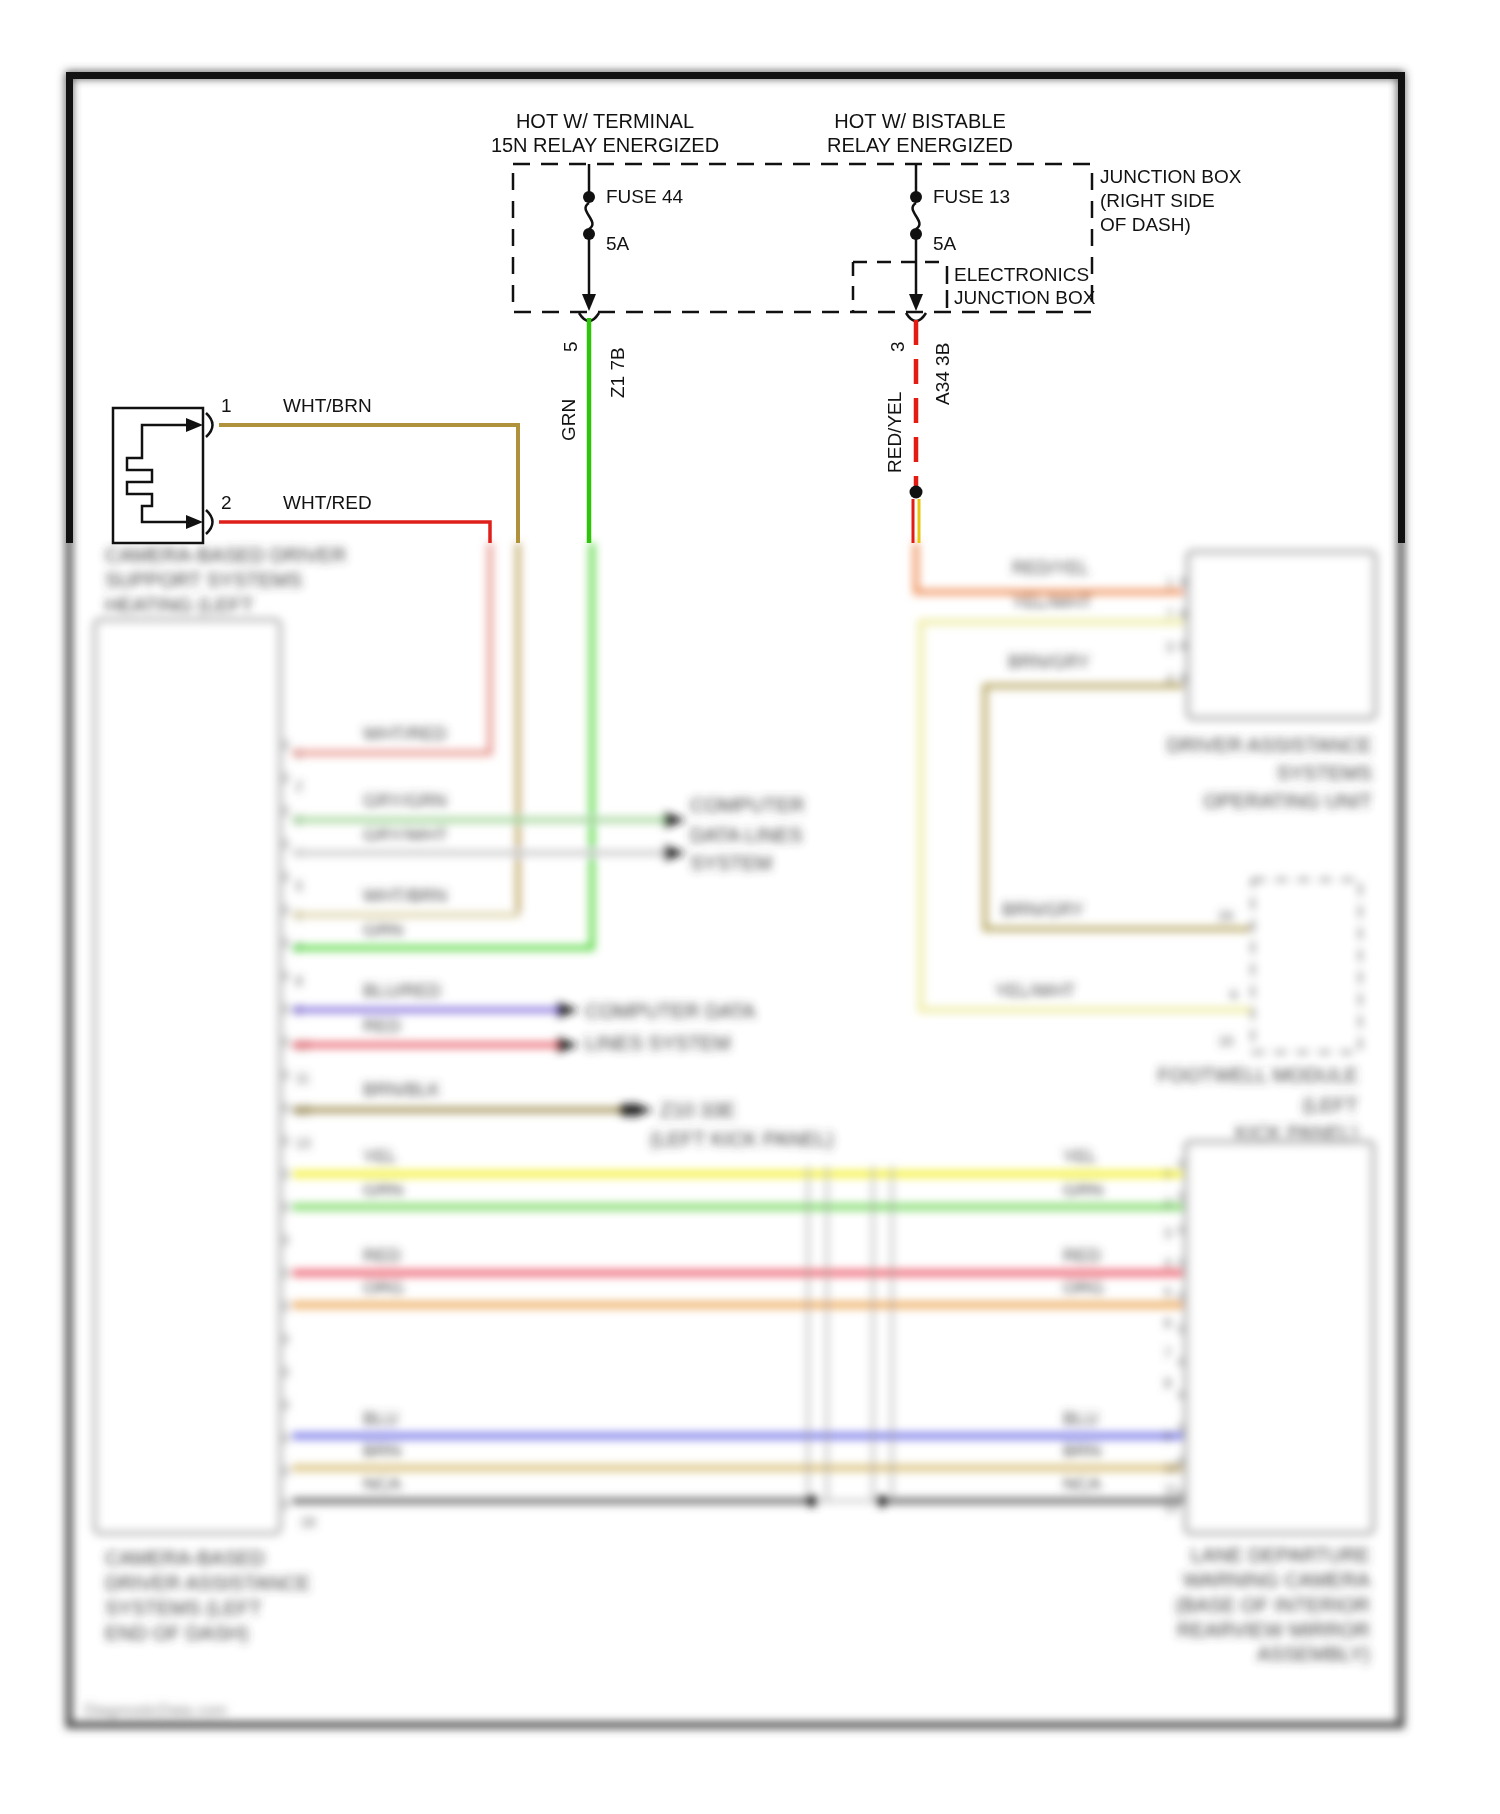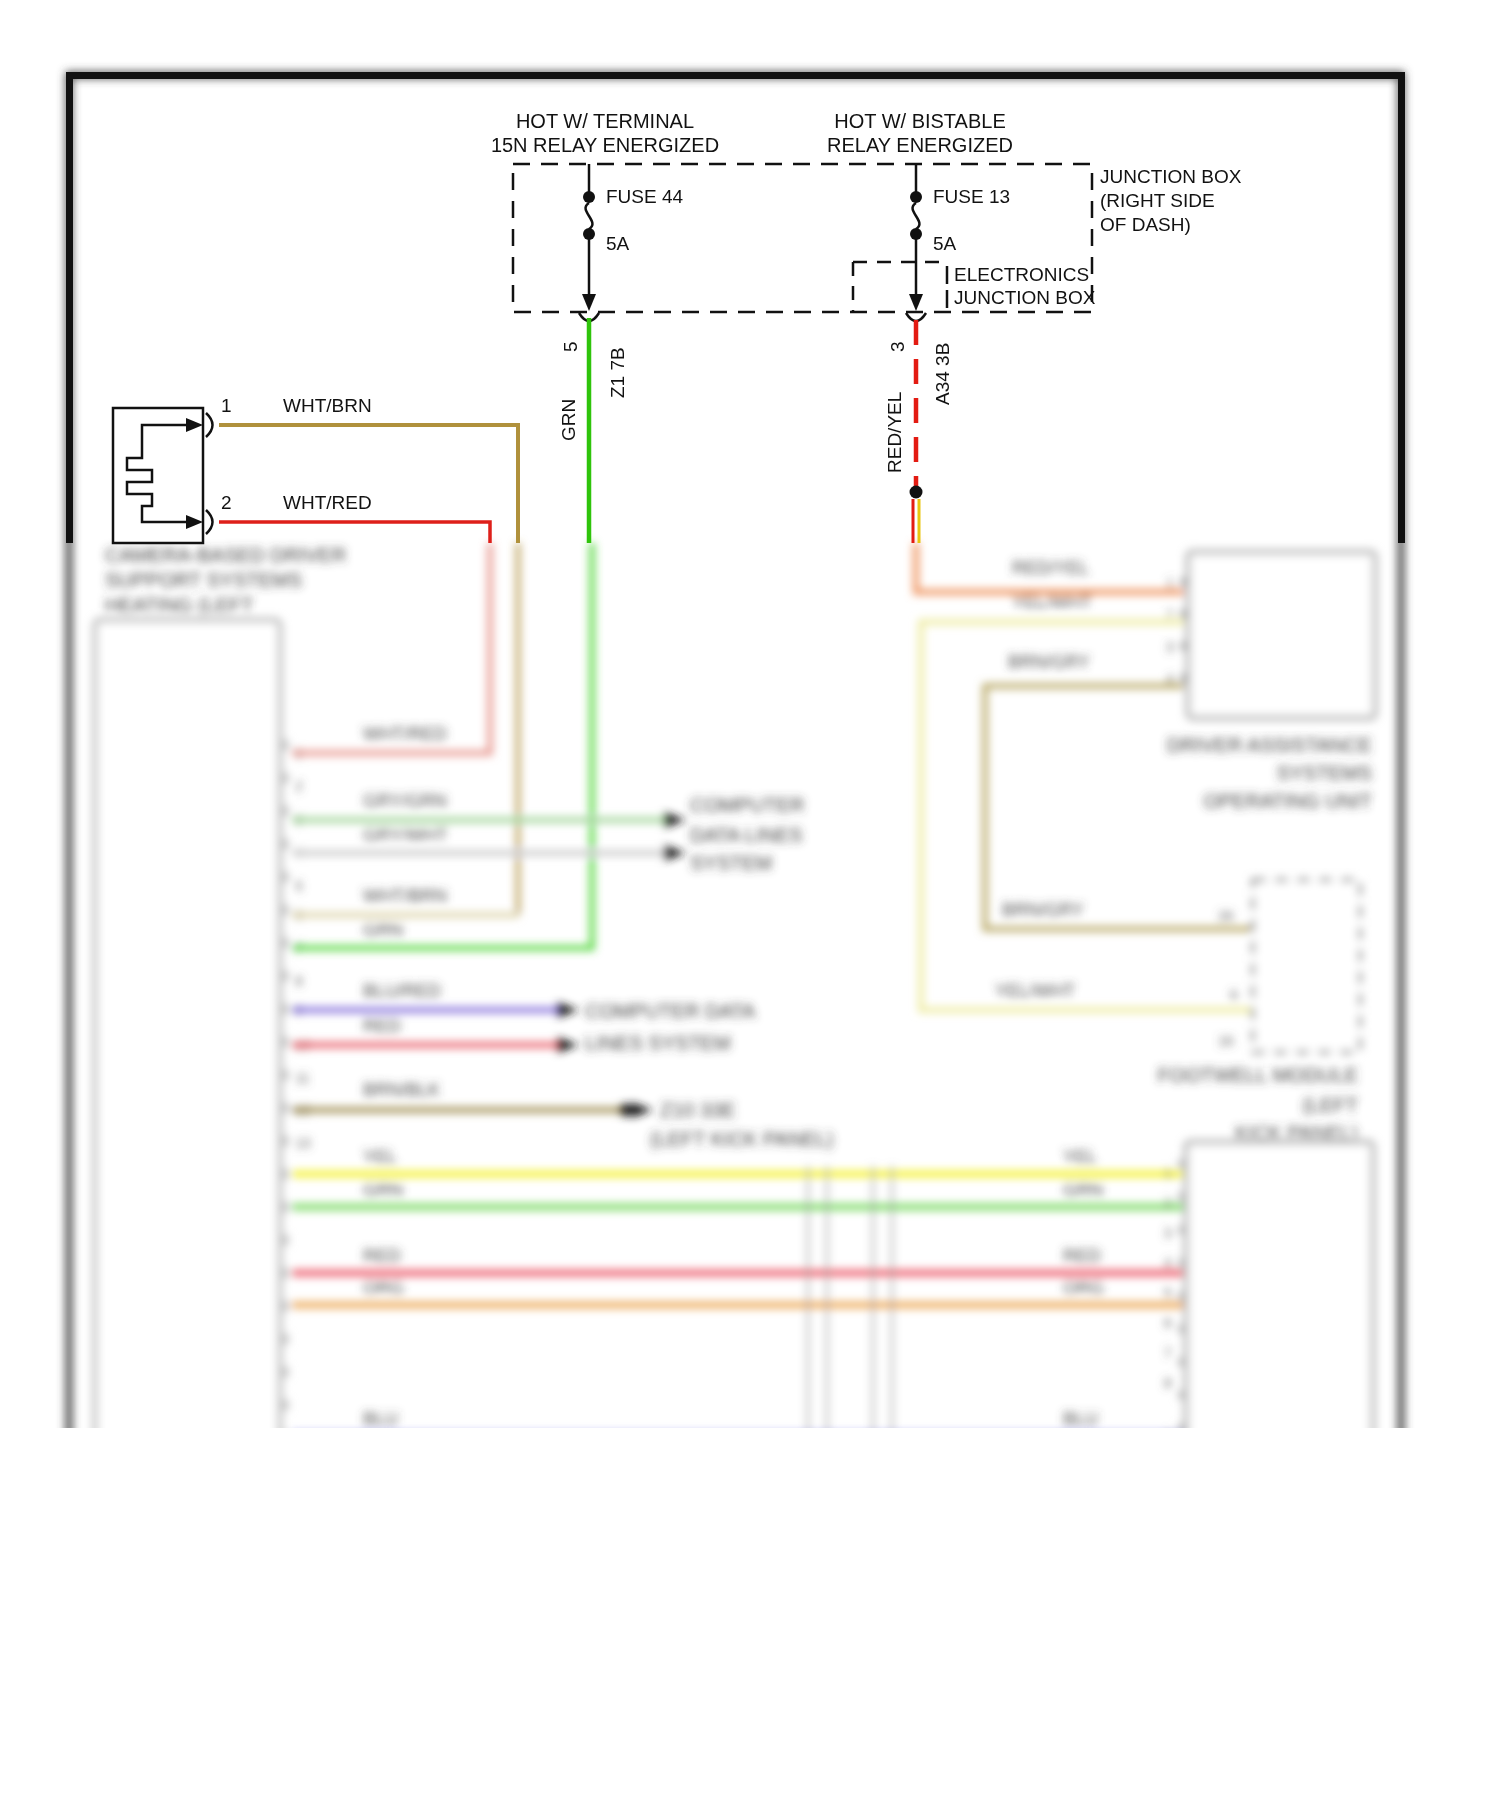--- a/index.html
+++ b/index.html
@@ -1,16 +1,16 @@
 <!DOCTYPE html>
 <html><head>
 <meta charset="utf-8">
 <style>
   html,body{margin:0;padding:0;background:#ffffff;}
-  .stage{position:relative;width:1500px;height:1428px;background:#fff;overflow:hidden;}
+  .stage{position:relative;width:1500px;height:1814px;background:#fff;overflow:hidden;}
   svg{display:block;}
   text{font-family:"Liberation Sans","DejaVu Sans",sans-serif;}
   .t20{font-size:20px;fill:#121212;}
   .t19{font-size:19px;fill:#121212;}
   .mid{text-anchor:middle;}
   .end{text-anchor:end;}
   .bl{font-size:20px;fill:#3f3f3f;}
   .wl{font-size:18px;fill:#4a4a4a;}
   .pin{font-size:14px;fill:#5f5f5f;}
   .wm{font-size:16px;fill:#8a8a8a;}

